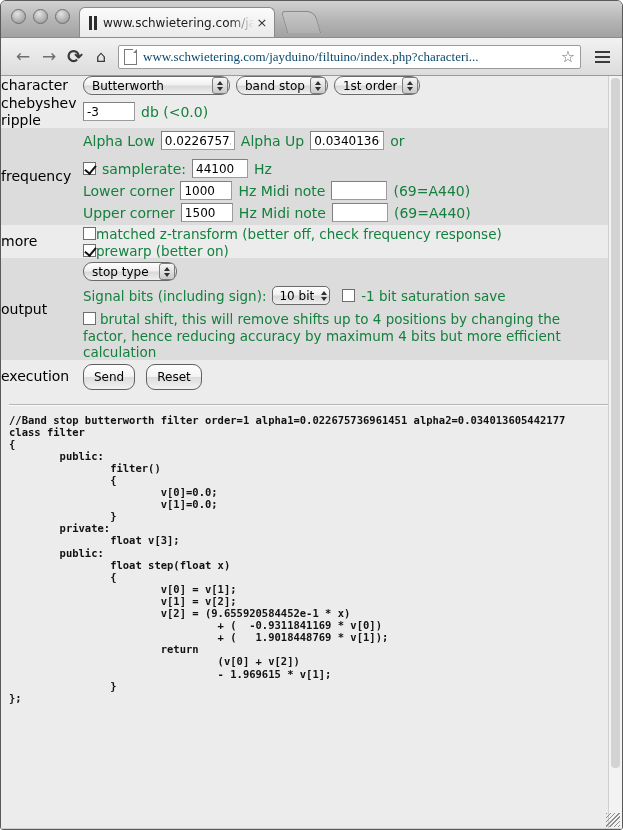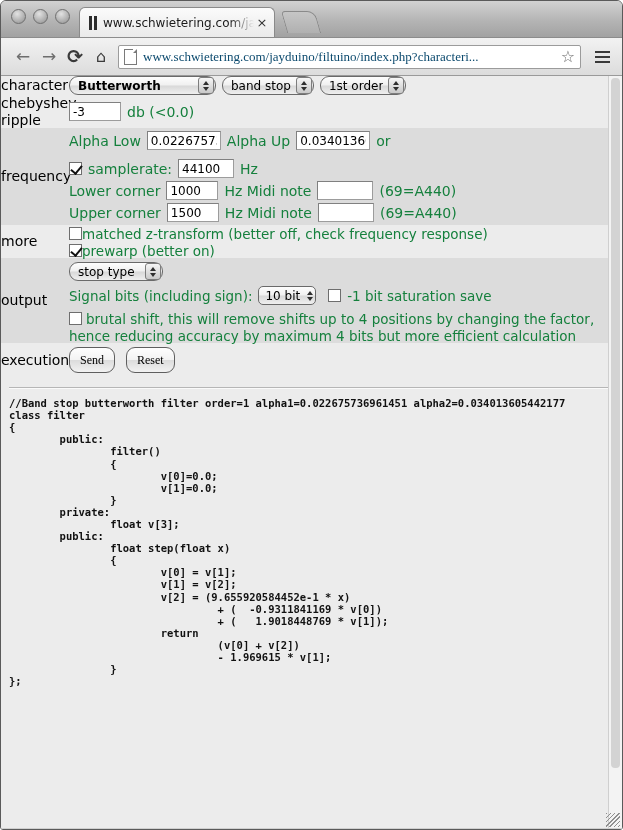--- a/index.html
+++ b/index.html
@@ -137,21 +137,21 @@
     overflow: hidden;
   }
   table.form {
     border-collapse: collapse;
     width: 611px;
     margin: 0;
     table-layout: fixed;
   }
   table.form td { vertical-align: middle; padding: 0; }
   td.label {
-    width: 68px;
+    width: 82px;
     padding-left: 8px;
     font-size: 14px; color: #000;
     vertical-align: middle;
     line-height: 1.18;
   }
   td.field { padding: 3px 0 3px 8px; }
   tr.shade td { background: #dcdcdc; }
   
   .sel {
     display: inline-flex; align-items: center;
@@ -172,21 +172,21 @@
     display: flex; flex-direction: column; align-items: center;
     justify-content: center; gap: 2px;
     box-sizing: border-box;
   }
   .arrows i {
     display:block; width:0;height:0; border-left:3px solid transparent;
     border-right:3px solid transparent;
   }
   .arrows i.up { border-bottom: 4px solid #2f2f2f; }
   .arrows i.dn { border-top: 4px solid #2f2f2f; }
-  .sel.wide { width: 147px; font-weight: bold; }
+  .sel.wide { width: 147px; }
   .sel.wide .seltext { flex:1 1 auto; }
   
   input.txt {
     font-family: "DejaVu Sans", sans-serif;
     font-size: 12px; color: #000;
     height: 19px; box-sizing: border-box;
     border: 1px solid #9c9c9c;
     border-top-color:#808080; border-left-color:#808080;
     background: #fff;
     padding: 0 3px;
@@ -213,21 +213,21 @@
     width: 5px; height: 9px; border: solid #111;
     border-width: 0 2px 2px 0; transform: rotate(40deg);
   }
   
   .btn {
     display: inline-flex; align-items: center; justify-content: center;
     height: 26px; min-width: 46px; padding: 0 10px;
     background: linear-gradient(to bottom,#fefefe 0%,#f3f3f3 48%,#dcdcdc 52%,#f2f2f2 100%);
     border: 1px solid #5f5f5f; border-radius: 9px;
     font-size: 12px; color: #000; cursor: pointer;
-    box-sizing: border-box; margin-right: 5px; font-family: Liberation Serif, serif;
+    box-sizing: border-box; margin-right: 5px;
   }
   .hr {
     border: none; border-top: 1px solid #b6b6b6;
     border-bottom: 1px solid #fafafa;
     margin: 10px 8px 8px 8px;
   }
   pre.code {
     margin: 0; padding: 0 0 0 8px;
     font-family: "DejaVu Sans Mono", monospace;
     font-size: 10.5px;

